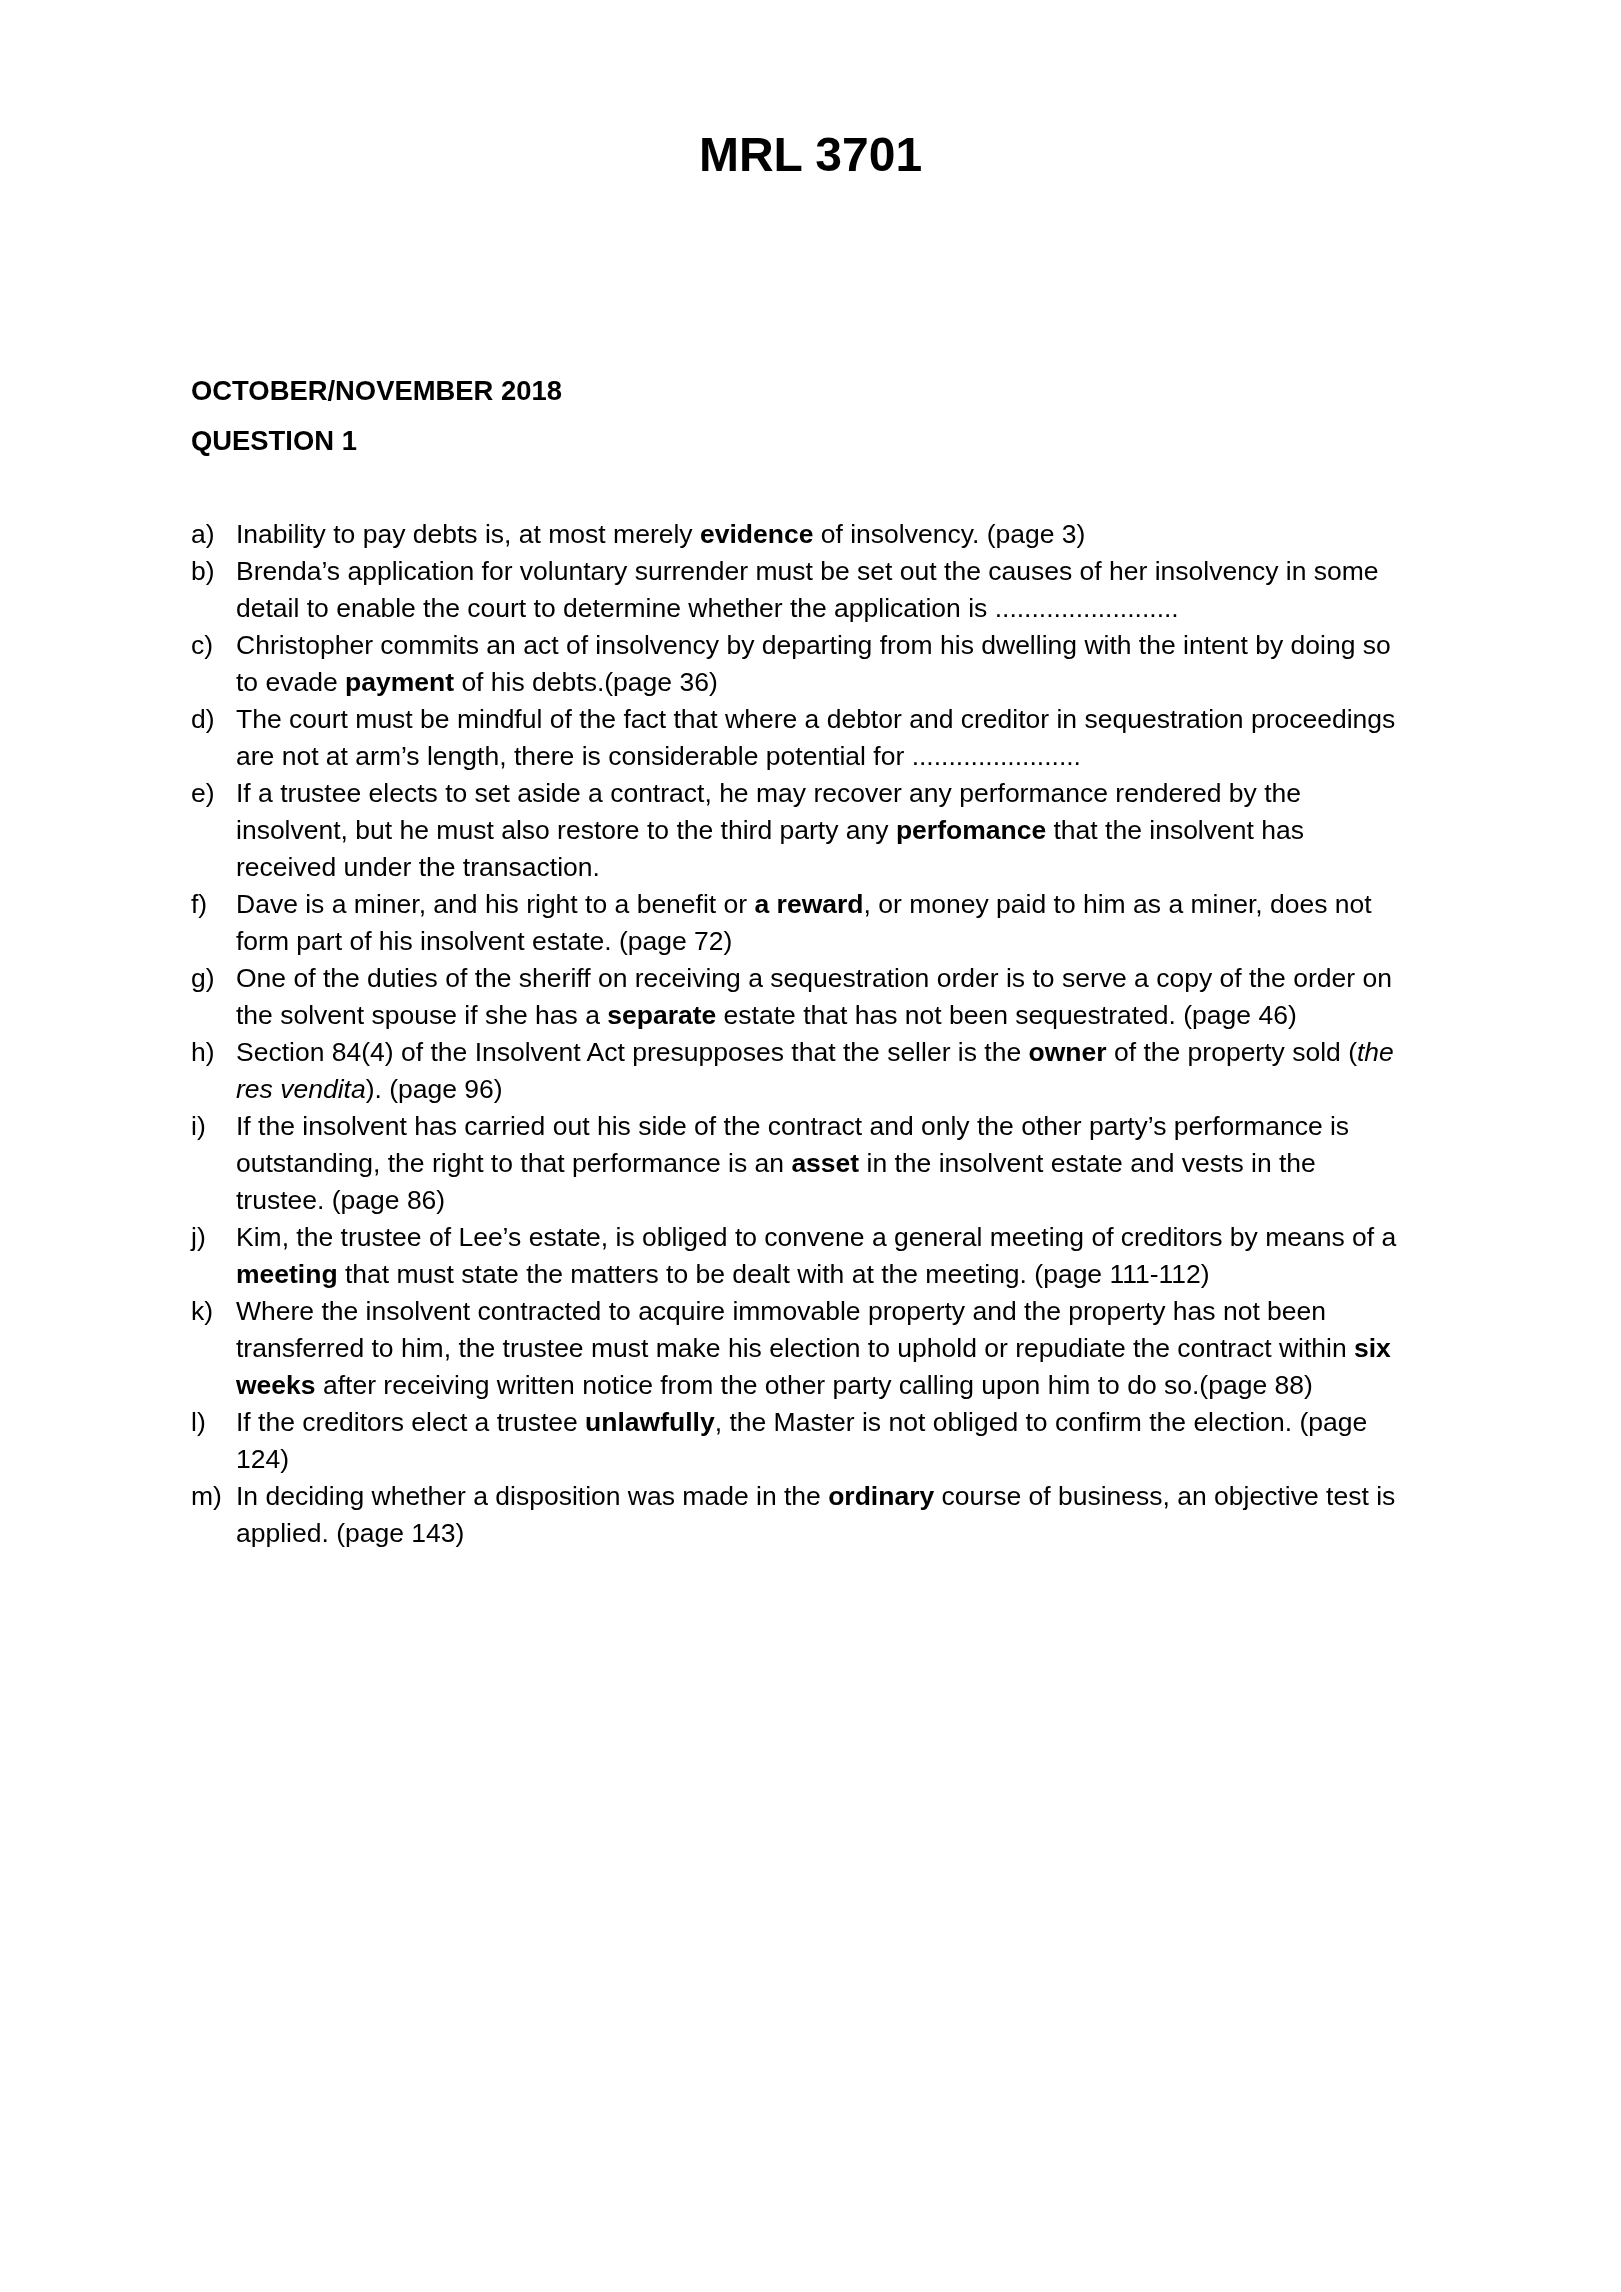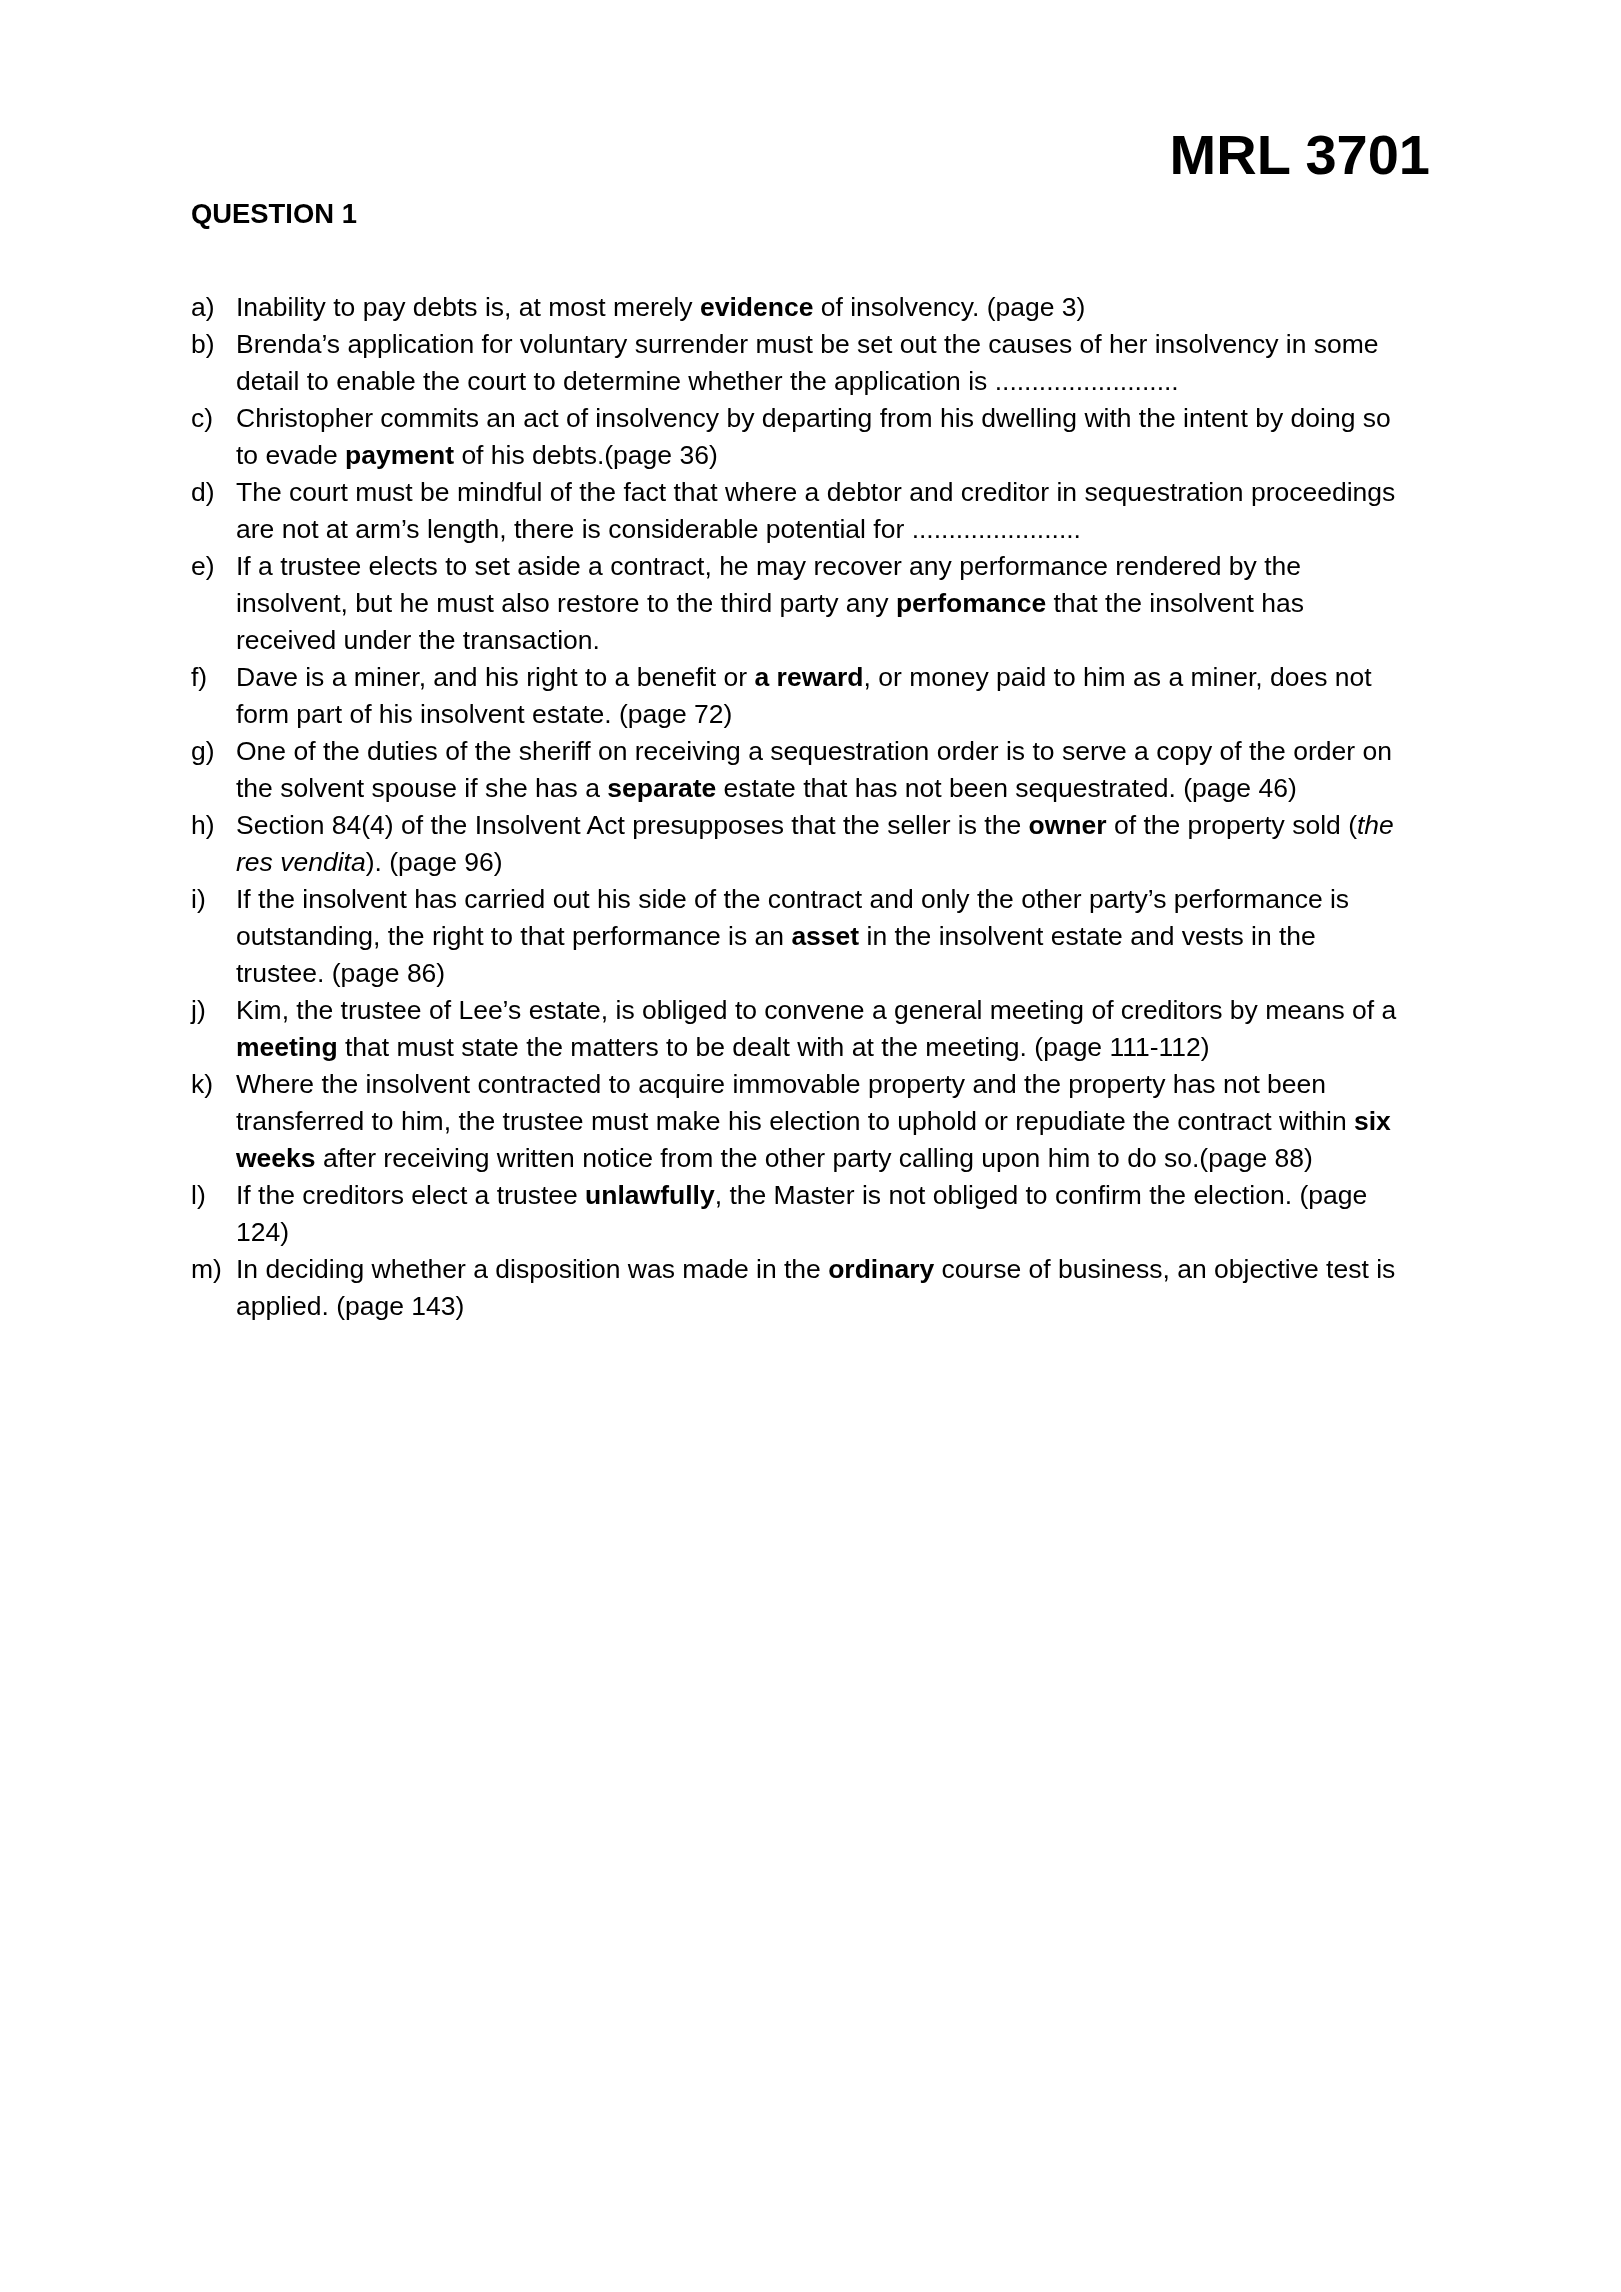--- a/index.html
+++ b/index.html
@@ -10,23 +10,23 @@
     font-family: "Liberation Sans", sans-serif;
     color: #000000;
     overflow: hidden;
   }
   .page {
     width: 1621px;
     height: 2293px;
     padding: 129px 191px 0 191px;
   }
   .doc-title {
-    font-size: 56px;
+    font-size: 48px;
     font-weight: 700;
-    text-align: right;
+    text-align: center;
     line-height: 51px;
   }
   .section-heading {
     font-size: 27.4px;
     font-weight: 700;
     line-height: 33px;
     margin-top: 194px;
   }
   .question-heading {
     font-size: 27.4px;
@@ -51,20 +51,21 @@
   .q-body { flex: 1; }
   .bold { font-weight: 700; text-align: center; }
   .italic { font-style: italic; }
 </style>
 </head>
 <body>
 
 <main class="page">
   <h1 class="doc-title">MRL 3701</h1>
 
+  <h2 class="section-heading">OCTOBER/NOVEMBER 2018</h2>
 
   <h2 class="question-heading">QUESTION 1</h2>
 
   <ol id="question-list" class="question-list">
       <li class="q-item">
         <span class="q-label">a)</span>
         <span class="q-body"><span>Inability to pay debts is, at most merely </span><span class="bold">evidence</span><span> of insolvency. (page 3)</span></span>
       </li>
       <li class="q-item">
         <span class="q-label">b)</span>

